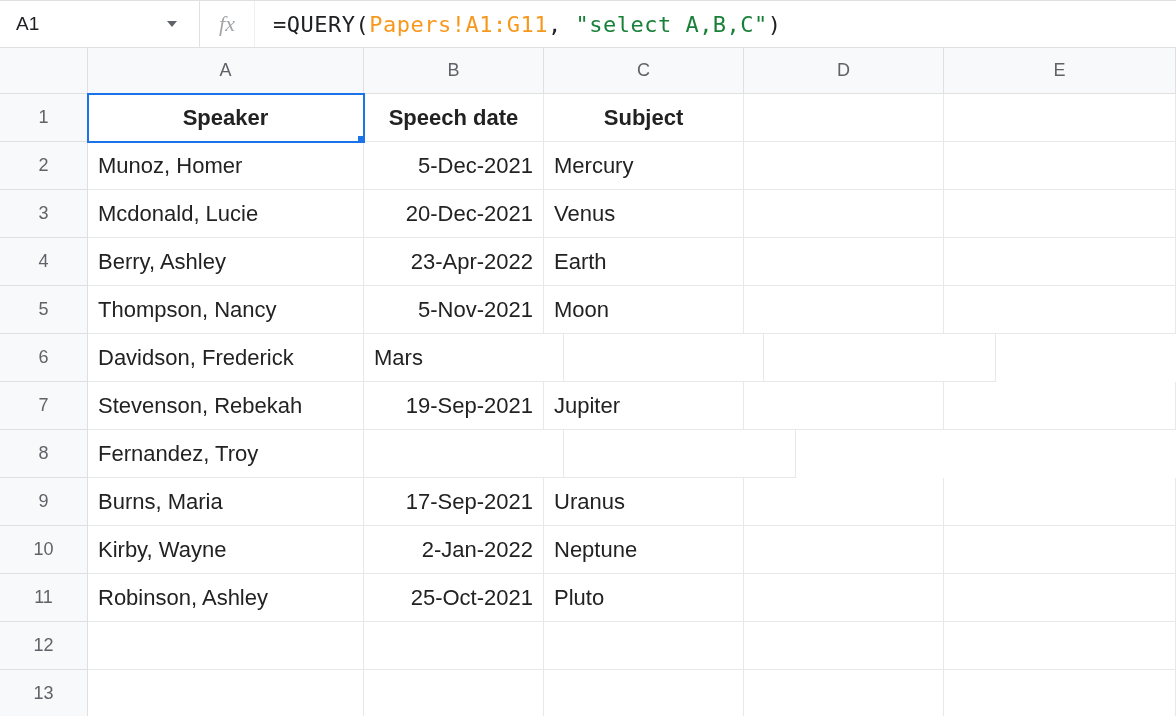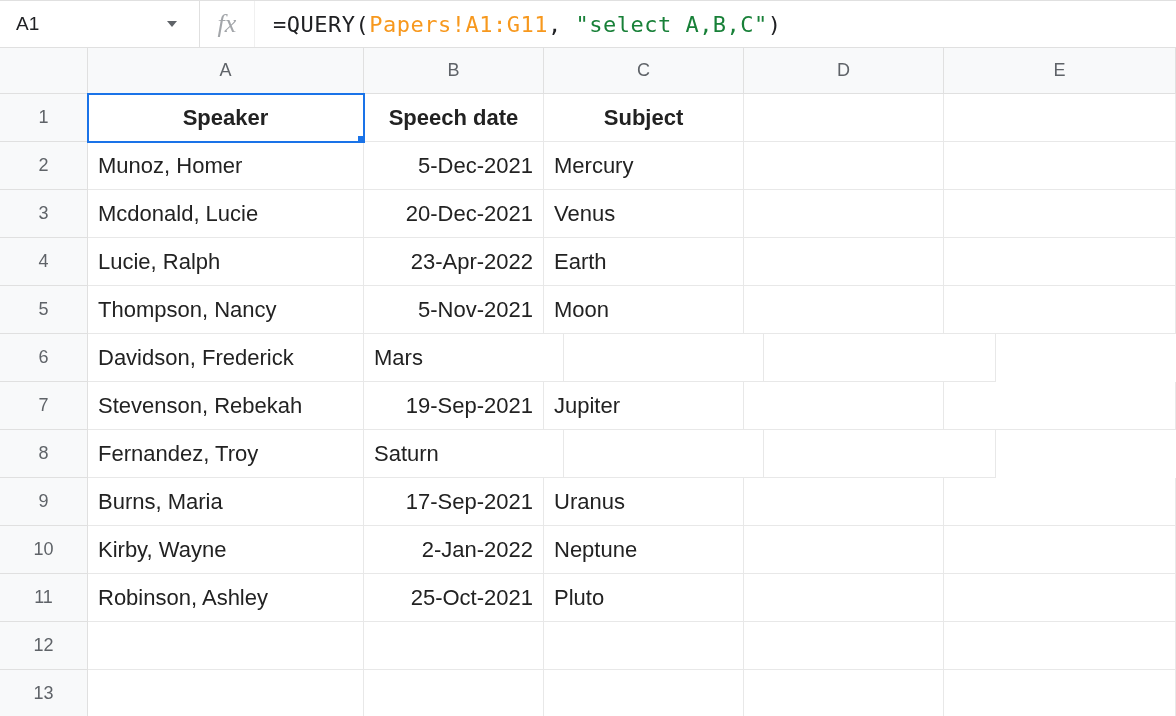--- a/index.html
+++ b/index.html
@@ -42,21 +42,21 @@
     border-left: 5px solid transparent;
     border-right: 5px solid transparent;
     border-top: 6px solid #5f6368;
     margin-left: 6px;
   }
   .fx-icon {
     width: 55px;
     text-align: center;
     font-style: italic;
     font-family: "Times New Roman", serif;
-    font-size: 26px;
+    font-size: 22px;
     color: #a3a6aa;
     border-right: 1px solid #f0f0f0;
     height: 100%;
     display: flex;
     align-items: center;
     justify-content: center;
   }
   .formula-input {
     flex: 1;
     height: 100%;
@@ -199,21 +199,21 @@
       <div class="grid-row">
         <div class="row-header row-h">3</div>
         <div class="cell row-h col-A">Mcdonald, Lucie</div>
         <div class="cell row-h col-B right">20-Dec-2021</div>
         <div class="cell row-h col-C">Venus</div>
         <div class="cell row-h col-D"></div>
         <div class="cell row-h col-E"></div>
       </div>
       <div class="grid-row">
         <div class="row-header row-h">4</div>
-        <div class="cell row-h col-A">Lucie, Ralph</div>
+        <div class="cell row-h col-A">Berry, Ashley</div>
         <div class="cell row-h col-B right">23-Apr-2022</div>
         <div class="cell row-h col-C">Earth</div>
         <div class="cell row-h col-D"></div>
         <div class="cell row-h col-E"></div>
       </div>
       <div class="grid-row">
         <div class="row-header row-h">5</div>
         <div class="cell row-h col-A">Thompson, Nancy</div>
         <div class="cell row-h col-B right">5-Nov-2021</div>
         <div class="cell row-h col-C">Moon</div>
@@ -231,21 +231,20 @@
         <div class="row-header row-h">7</div>
         <div class="cell row-h col-A">Stevenson, Rebekah</div>
         <div class="cell row-h col-B right">19-Sep-2021</div>
         <div class="cell row-h col-C">Jupiter</div>
         <div class="cell row-h col-D"></div>
         <div class="cell row-h col-E"></div>
       </div>
       <div class="grid-row">
         <div class="row-header row-h">8</div>
         <div class="cell row-h col-A">Fernandez, Troy</div>
-        <div class="cell row-h col-C">Saturn</div>
         <div class="cell row-h col-D"></div>
         <div class="cell row-h col-E"></div>
       </div>
       <div class="grid-row">
         <div class="row-header row-h">9</div>
         <div class="cell row-h col-A">Burns, Maria</div>
         <div class="cell row-h col-B right">17-Sep-2021</div>
         <div class="cell row-h col-C">Uranus</div>
         <div class="cell row-h col-D"></div>
         <div class="cell row-h col-E"></div>

